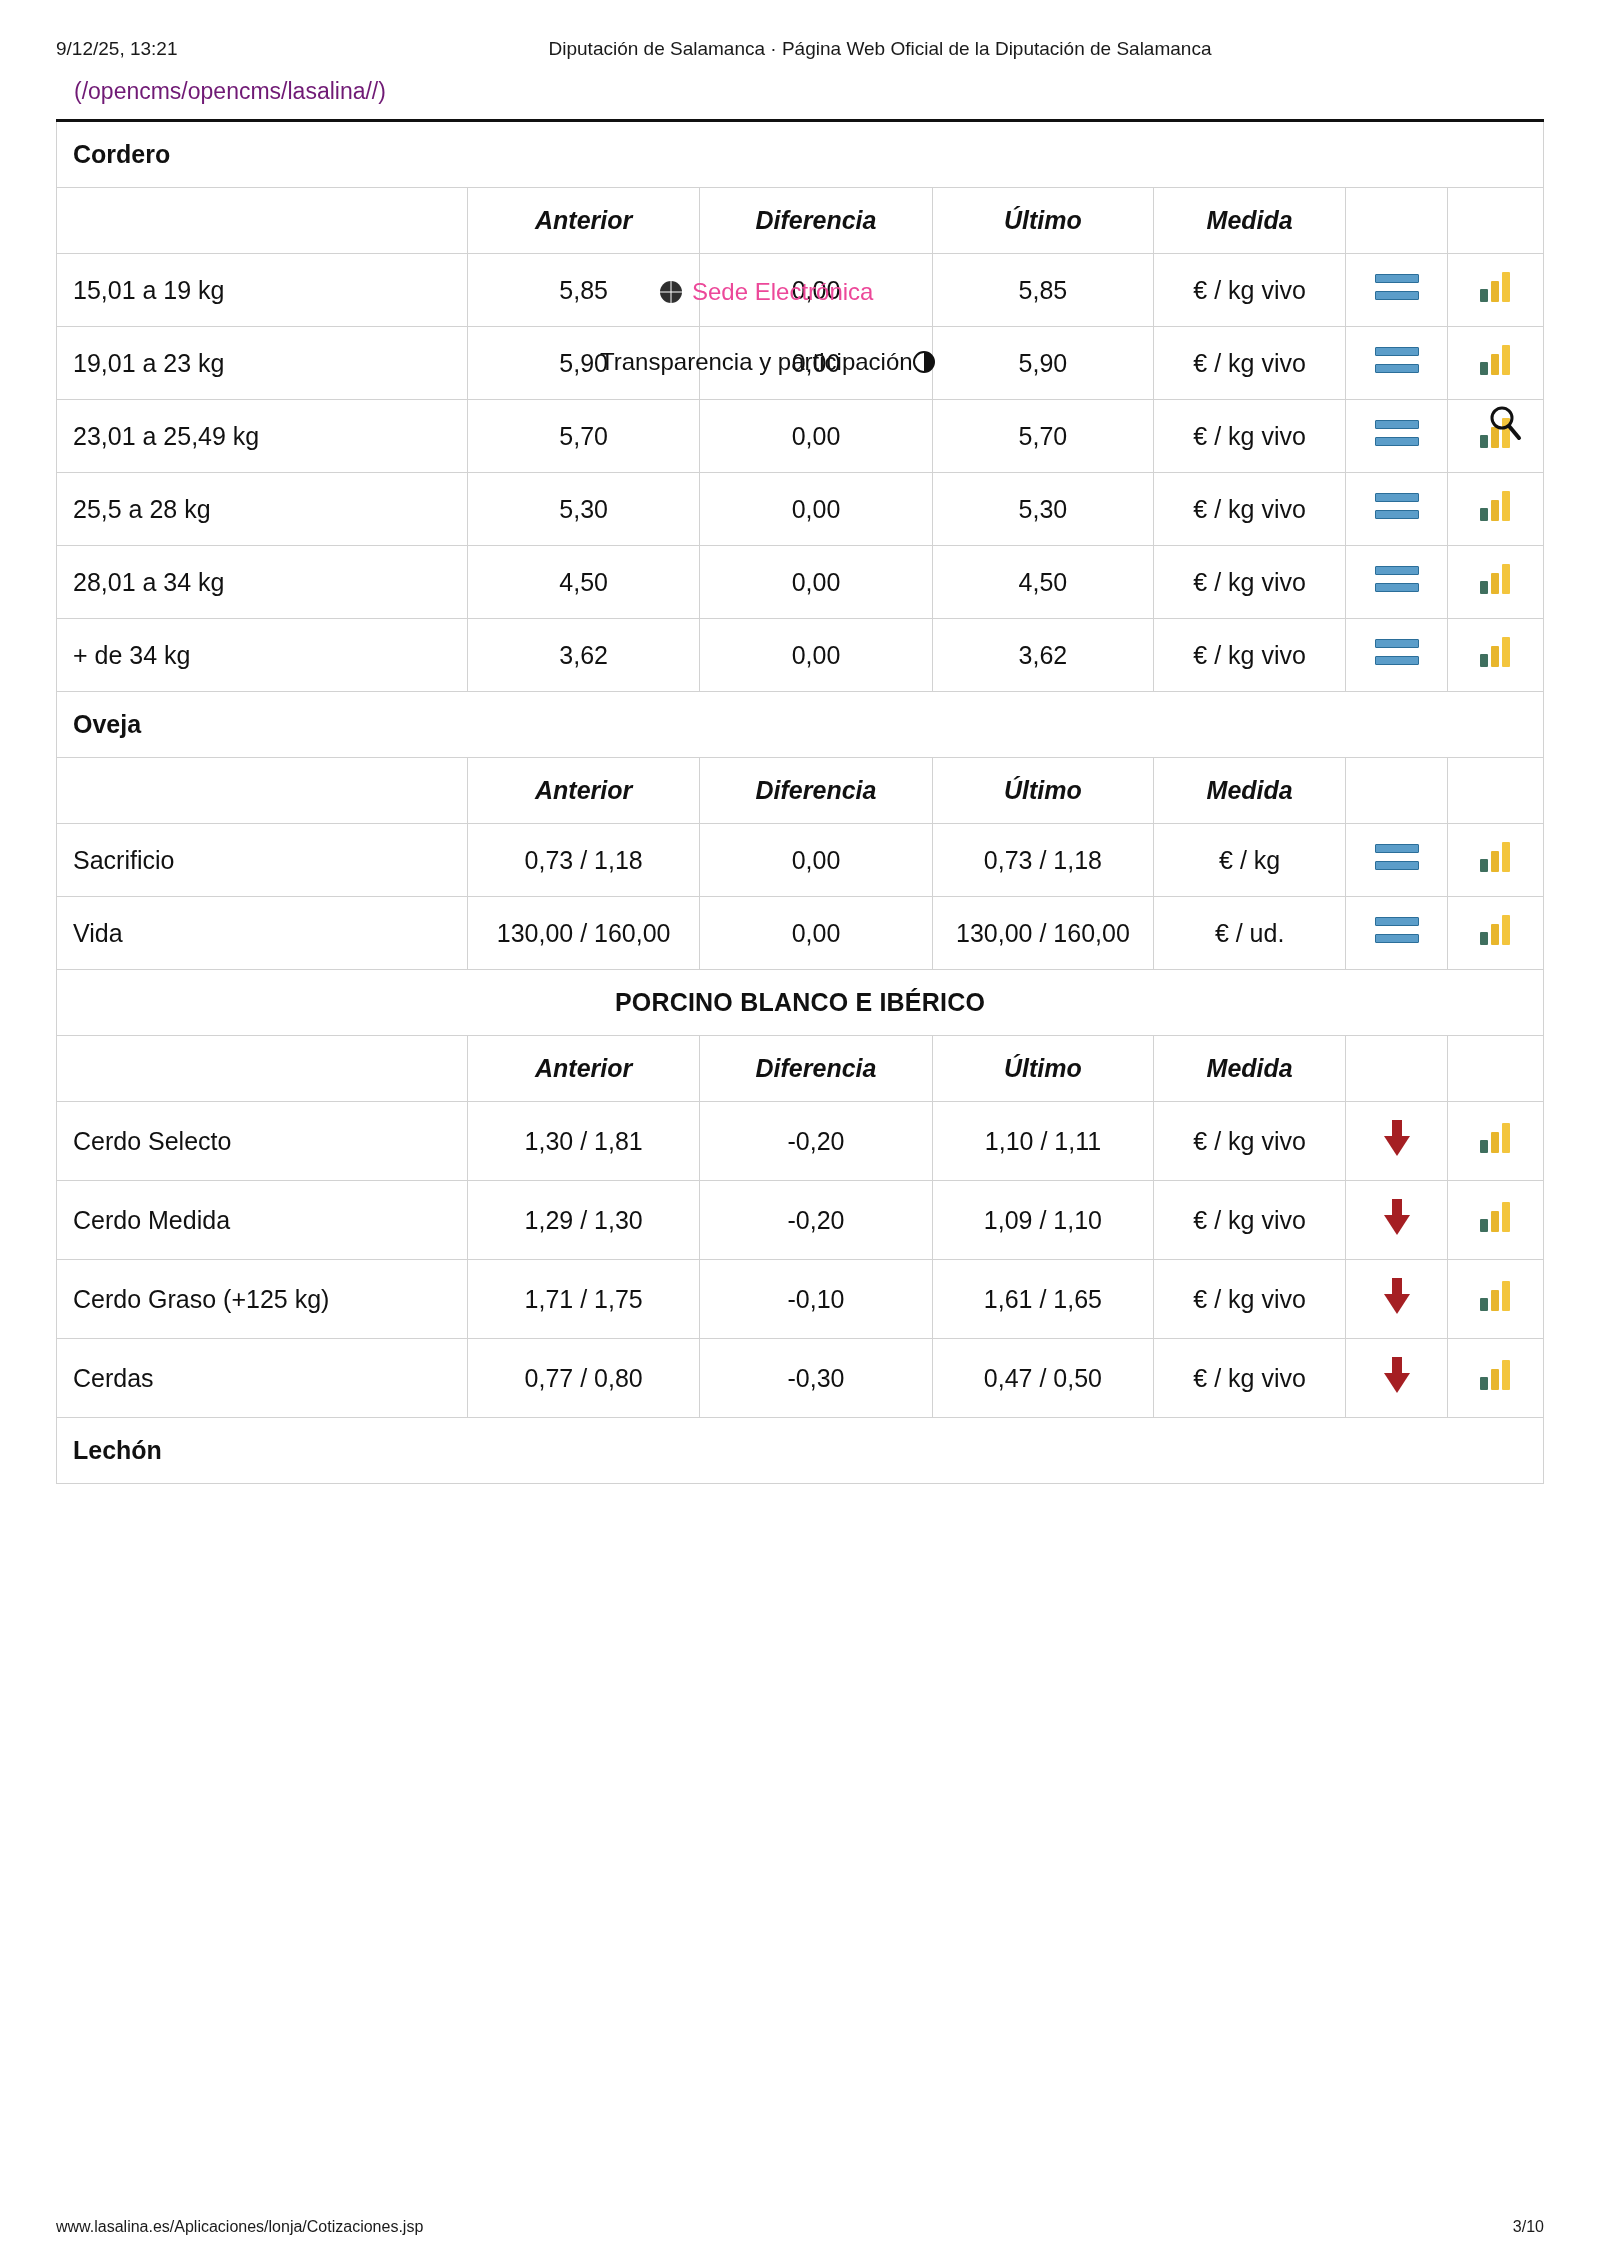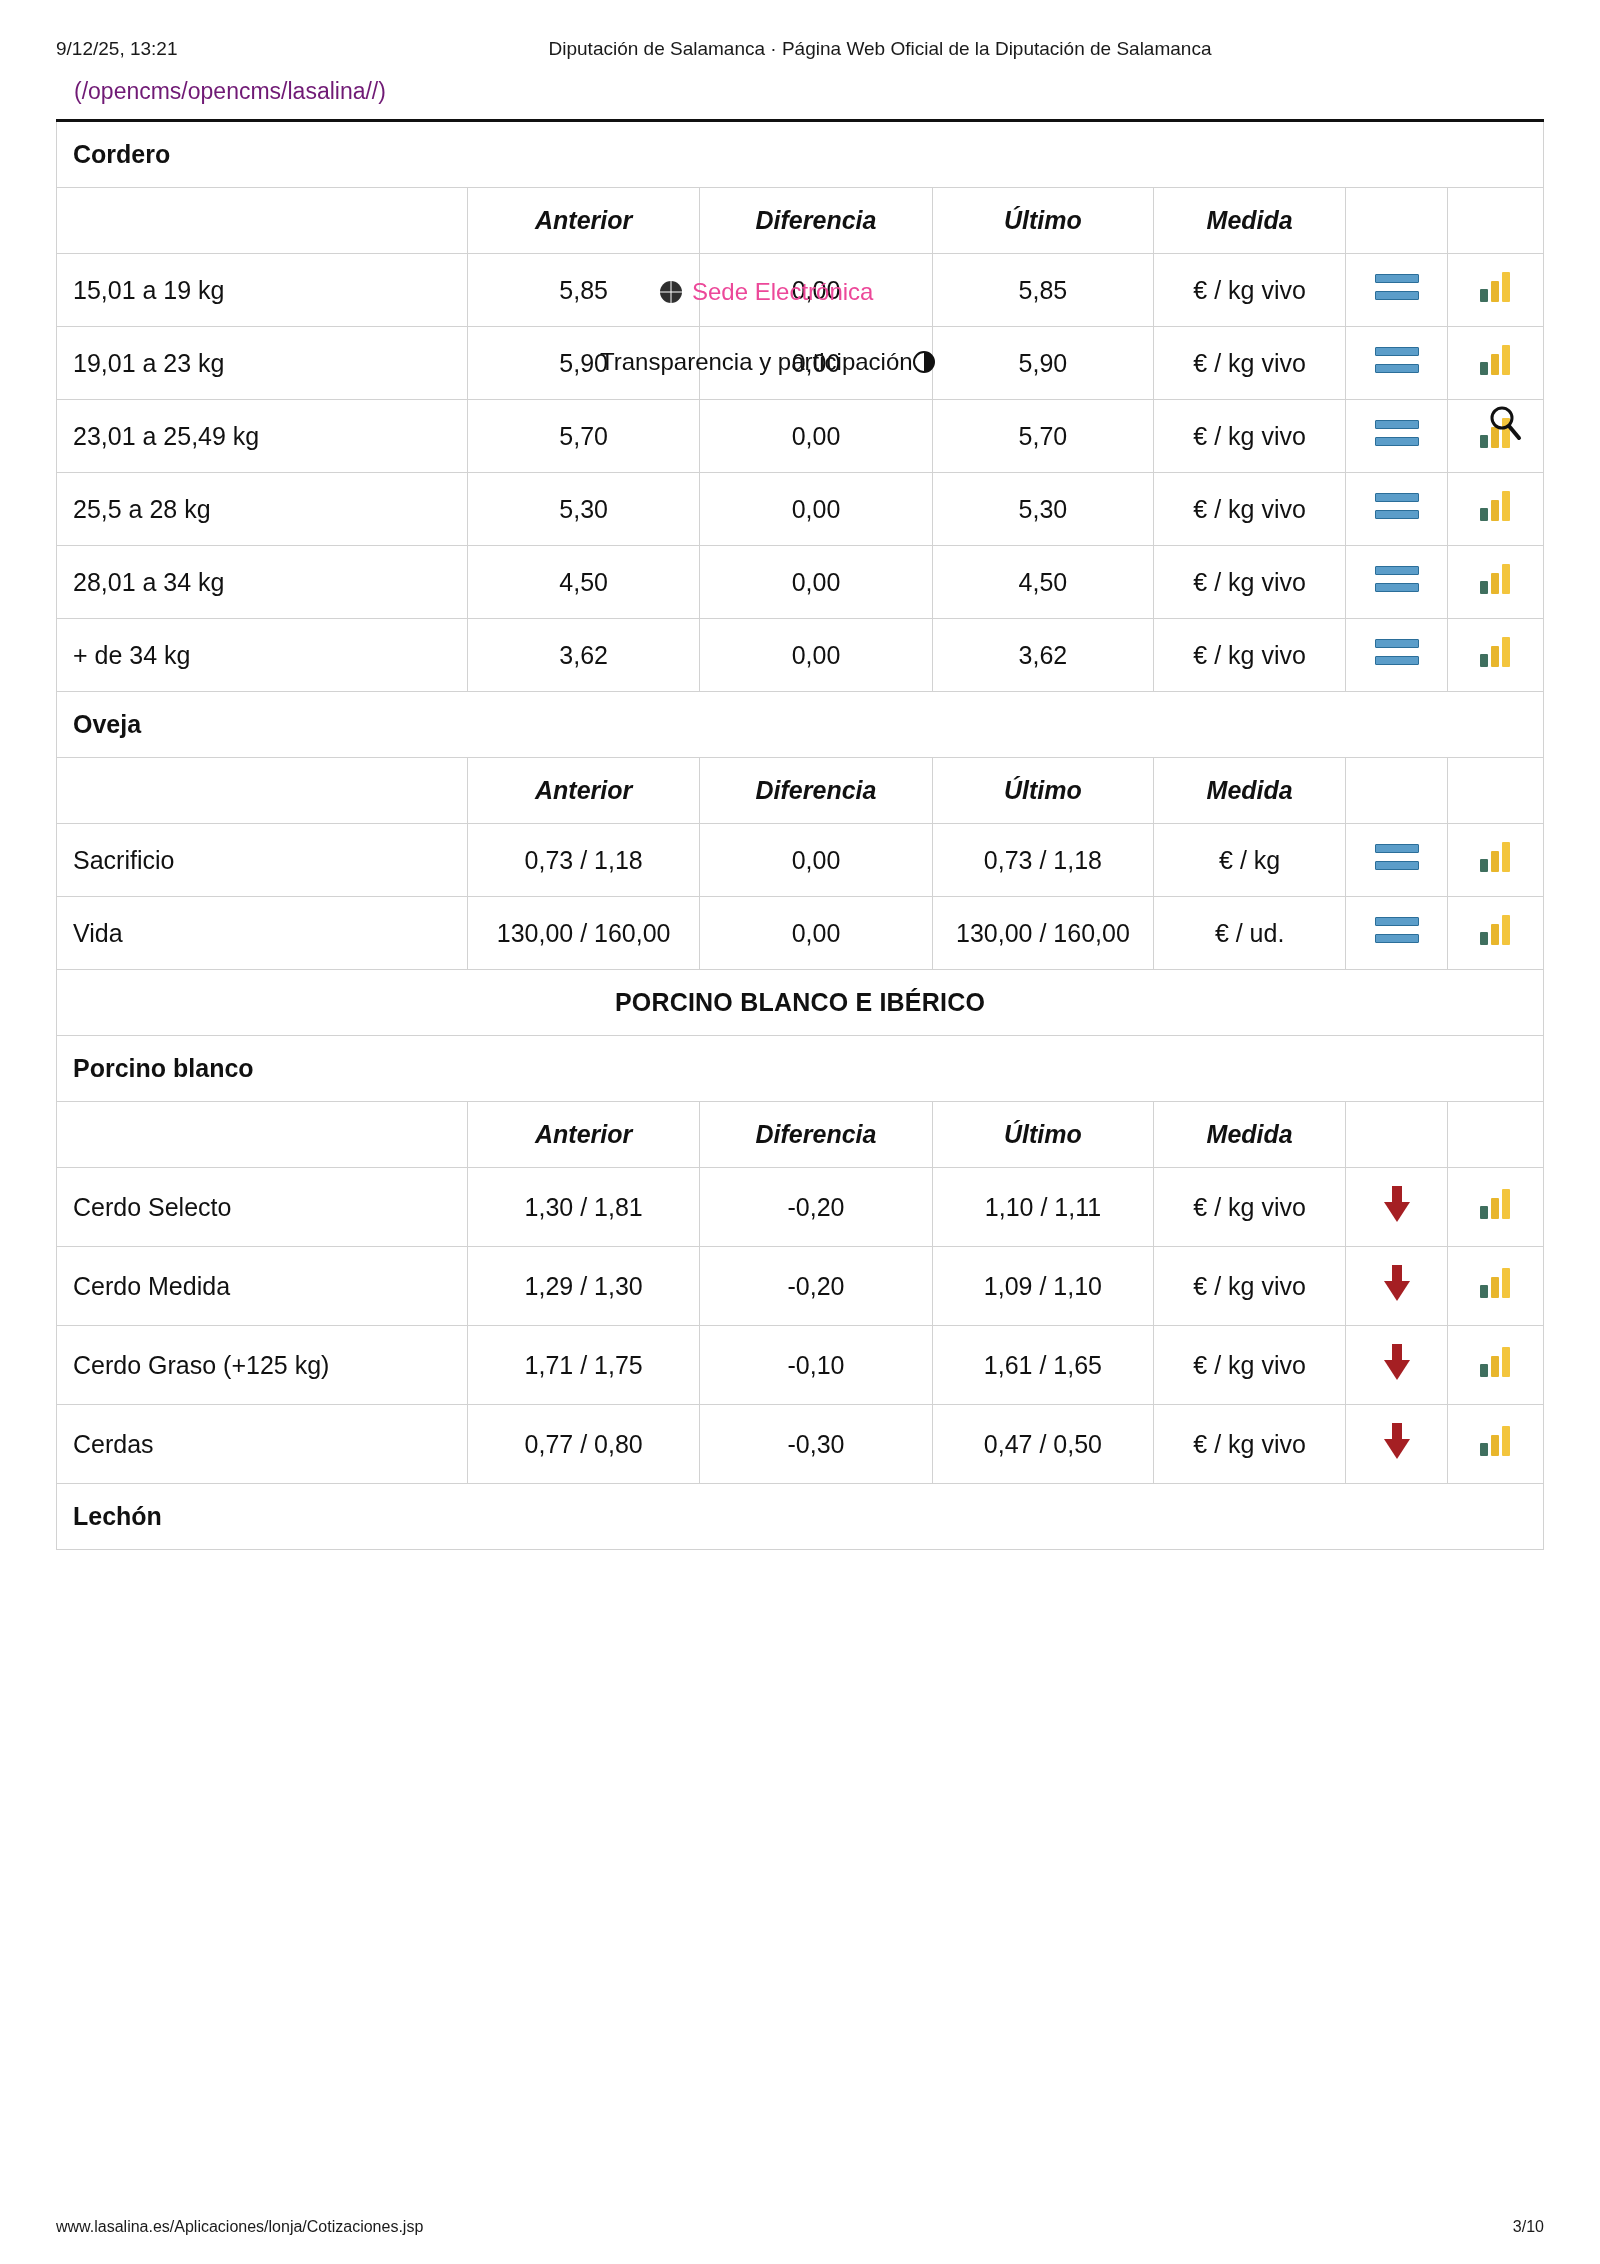--- a/index.html
+++ b/index.html
@@ -401,23 +401,20 @@
               <b class="b2"></b>
               <b class="b3"></b>
             </span></td>
       </tr>
 
       <tr>
         <td class="section" colspan="7">PORCINO BLANCO E IBÉRICO</td>
       </tr>
 
       <tr>
-        <td class="group" colspan="7">Porcino blanco</td>
-      </tr>
-      <tr>
         <td></td>
         <td class="colhead">Anterior</td>
         <td class="colhead">Diferencia</td>
         <td class="colhead">Último</td>
         <td class="colhead">Medida</td>
         <td></td>
         <td></td>
       </tr>
       <tr>
         <td class="name">Cerdo Selecto</td>

